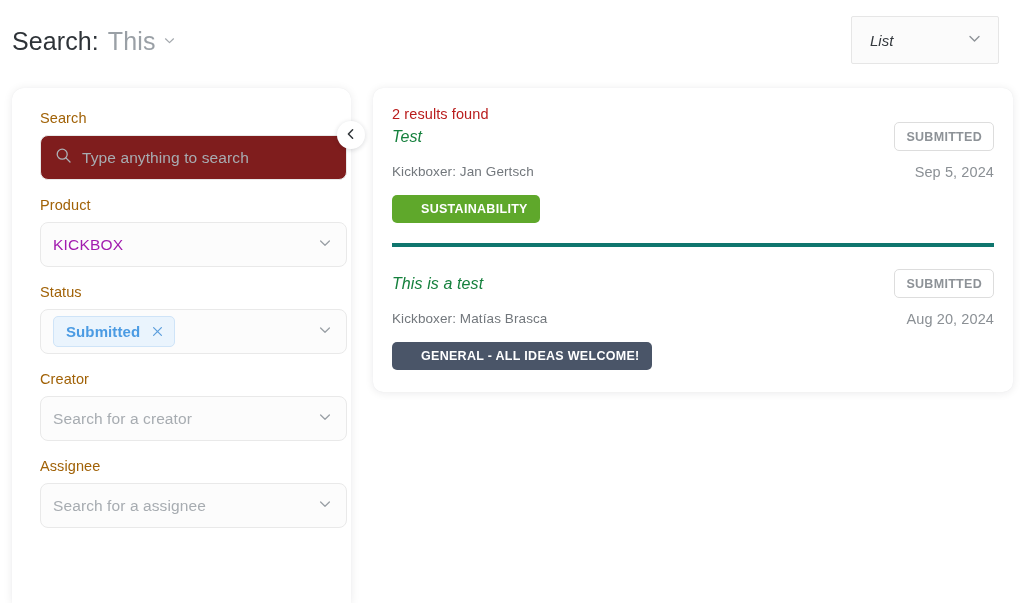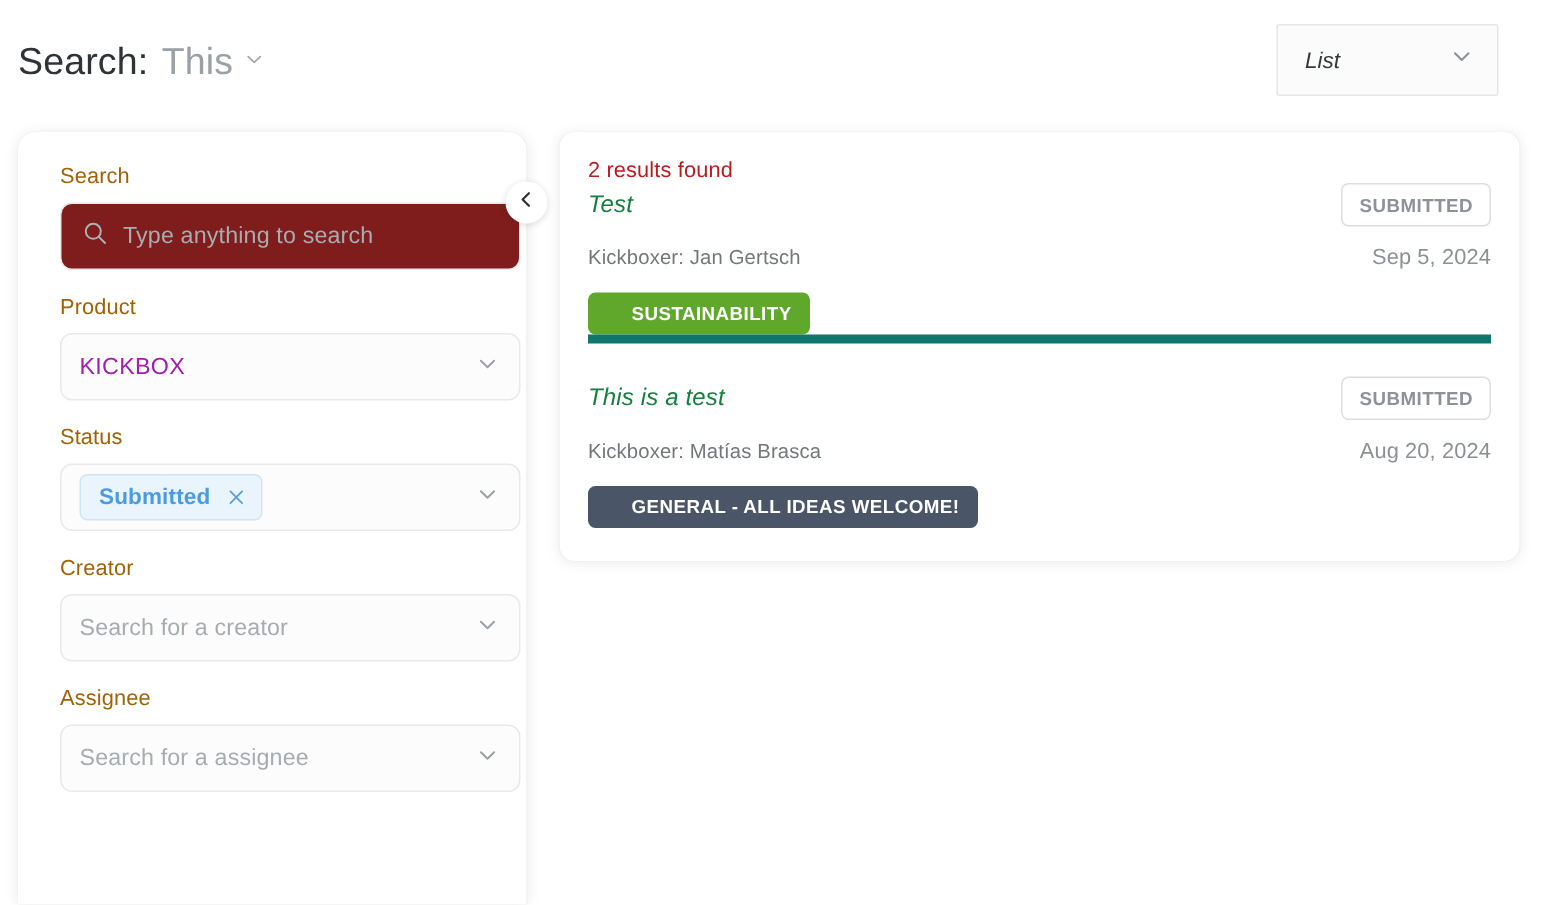--- a/index.html
+++ b/index.html
@@ -182,22 +182,23 @@
     box-shadow: 0 1px 9px rgba(20,25,35,.085), 0 0 1px rgba(20,25,35,.07);
     padding: 18px 19px 22px 19px;
   }
   .results-count {
     font-size: 14.5px;
     color: #b91c1c;
     letter-spacing: .1px;
   }
   .result-item { position: relative; }
   .result-item + .result-item {
-    border-top: 6px solid #0f766e;
+    border-top: 4px solid #0f766e;
     padding-top: 22px;
+    margin-top: 20px;
   }
   .result-row-top {
     display: flex;
     align-items: center;
     justify-content: space-between;
     min-height: 28px;
   }
   .result-title {
     font-size: 16px;
     color: #15803d;

